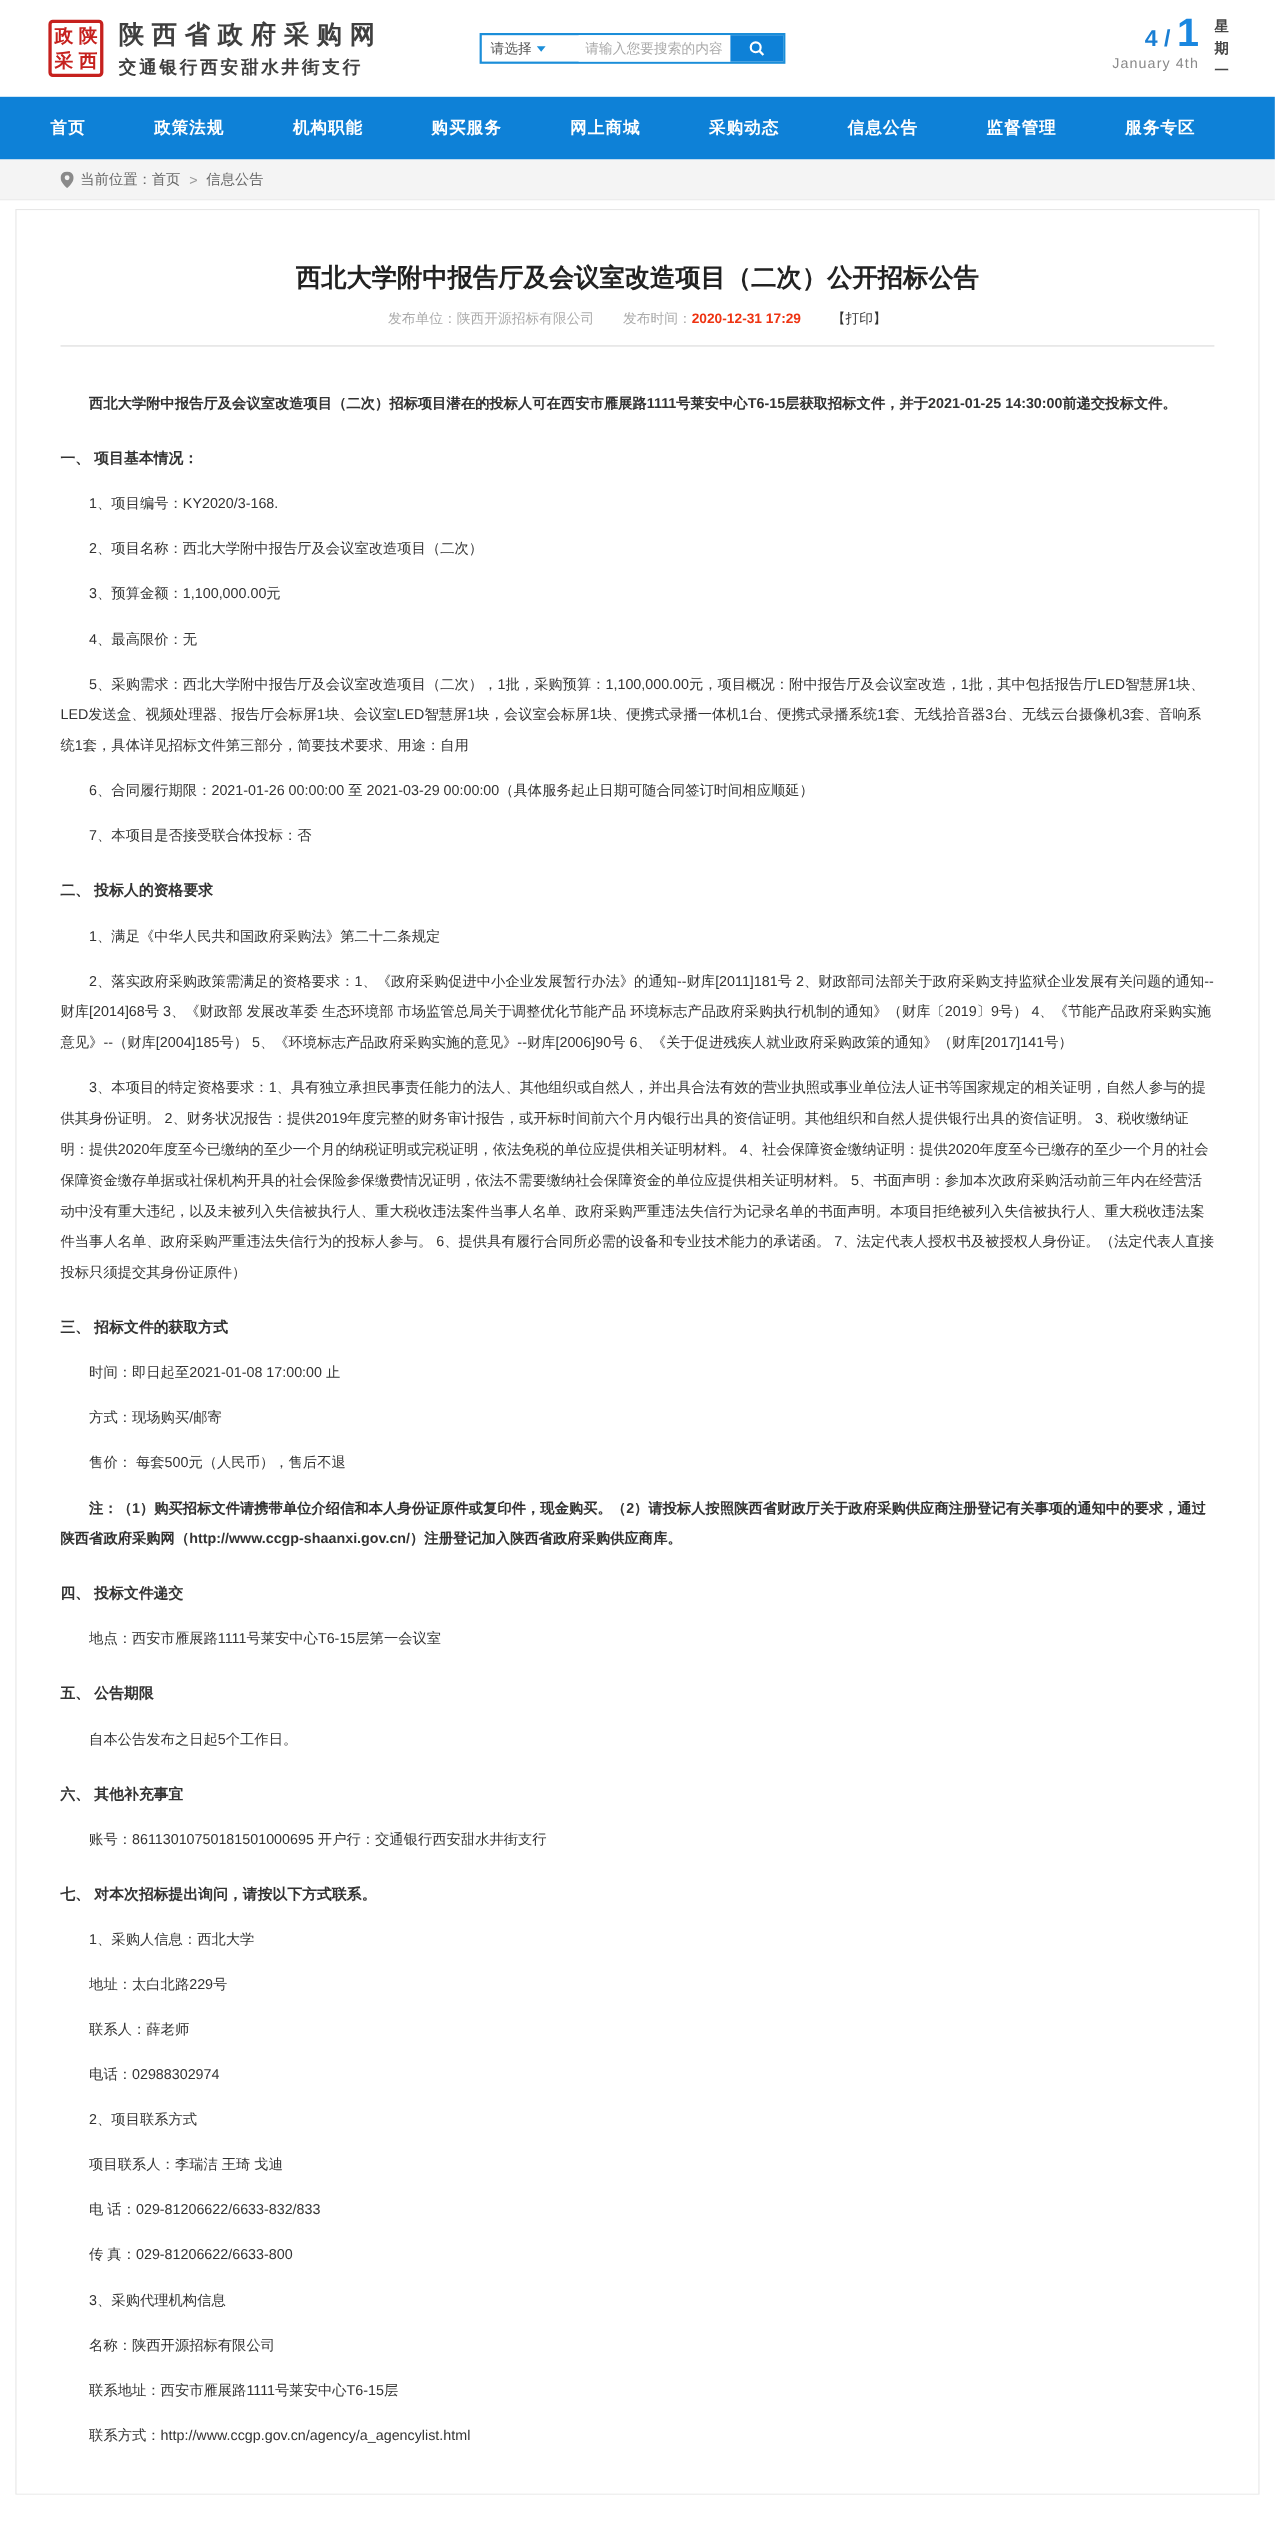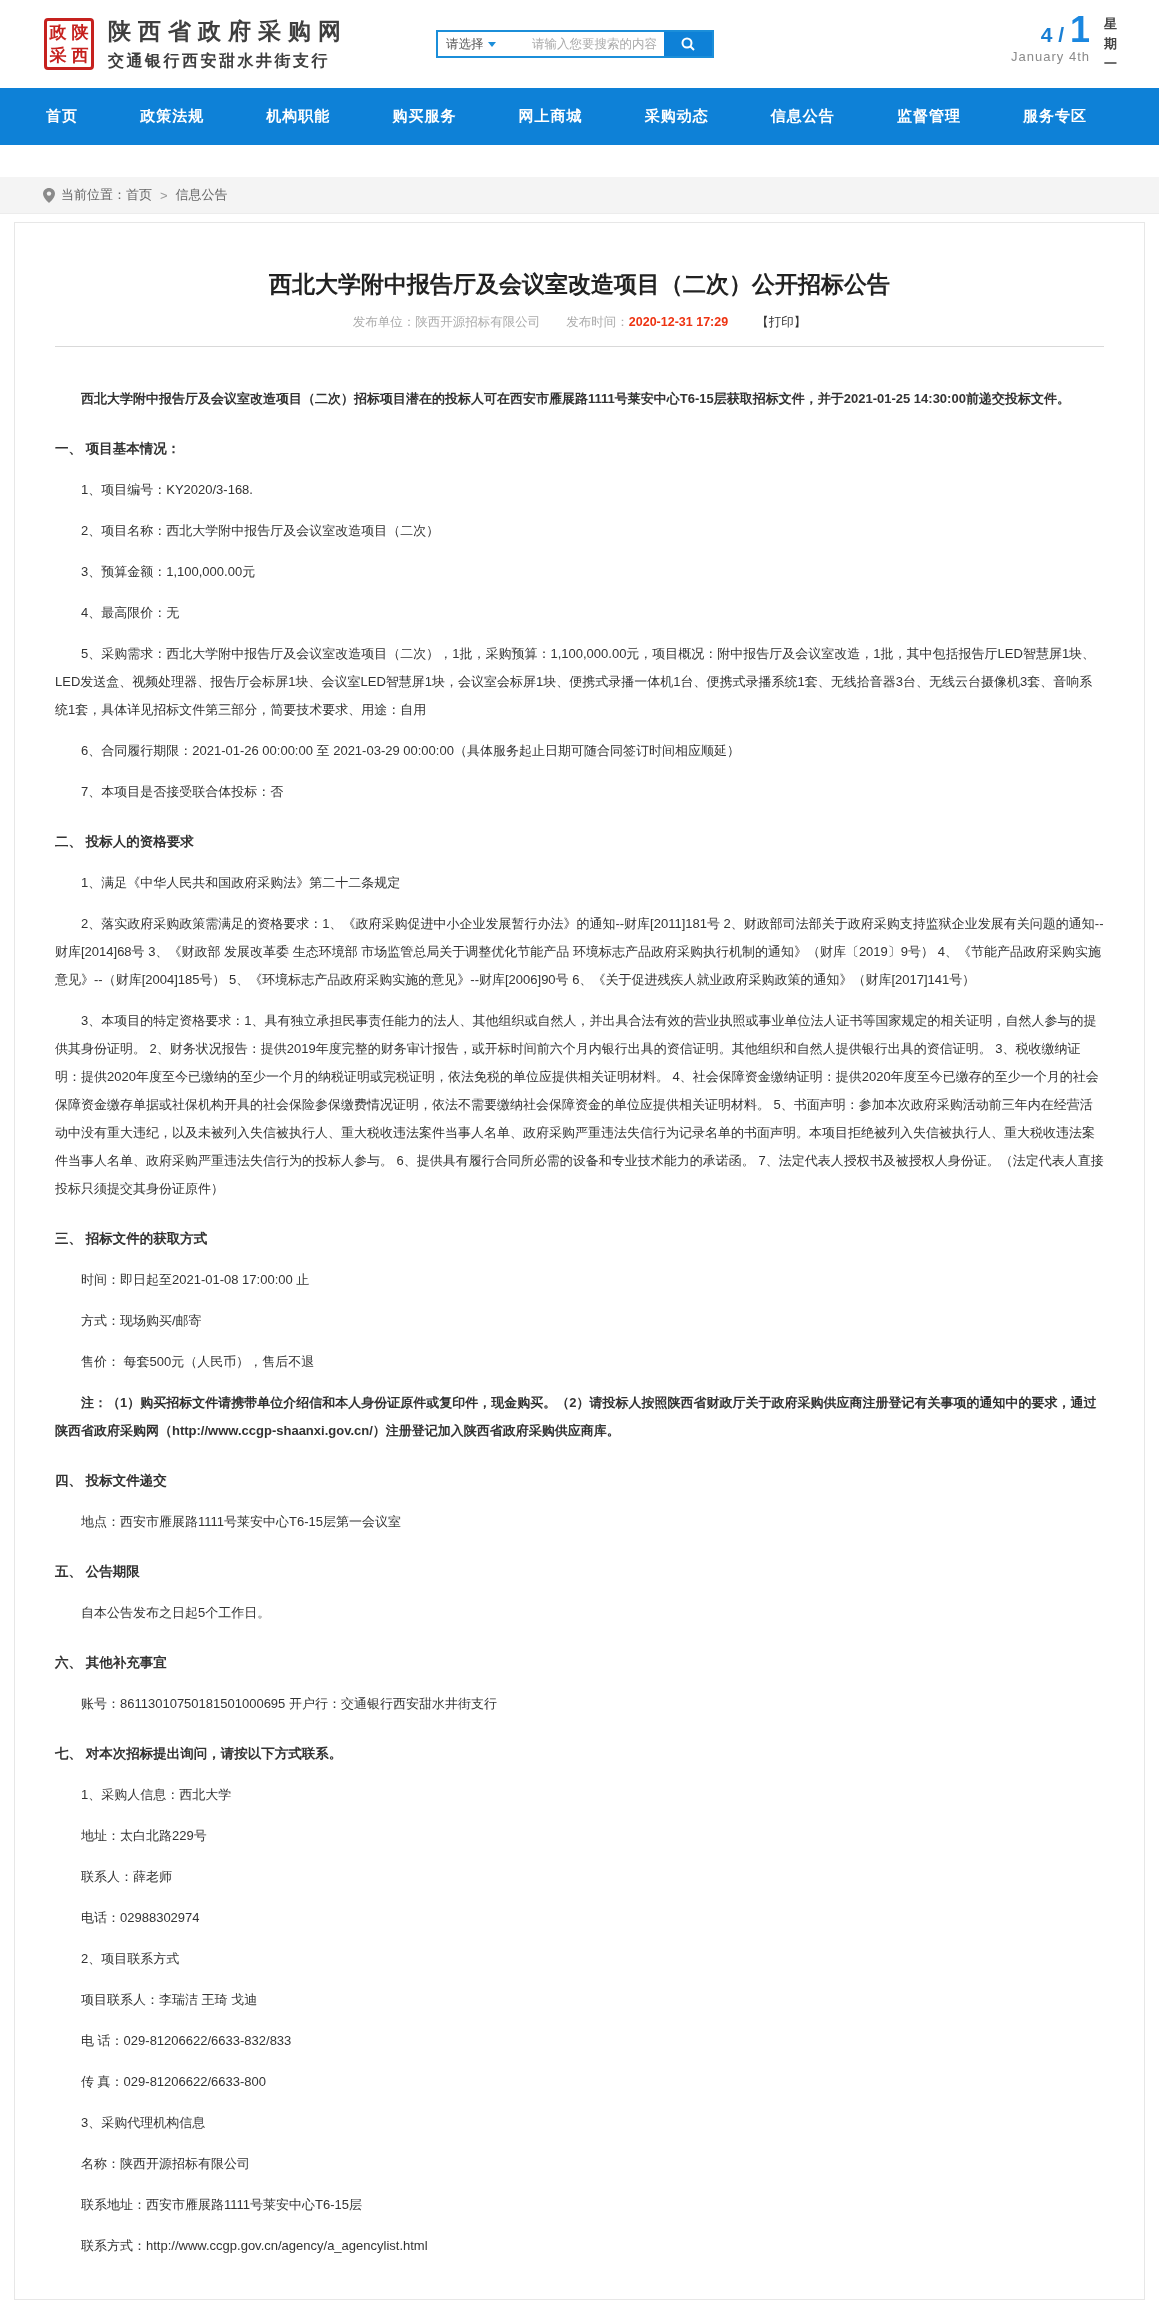--- a/index.html
+++ b/index.html
@@ -33,21 +33,21 @@
   .weekday { margin-left:14px; font-size:13px; color:#444; line-height:1.55; text-align:center; font-weight:bold; }
   .weekday span { display:block; }
 
   
   .main-nav { height:57px; background:#0e81d7; display:flex; align-items:center;
               justify-content:space-between; padding:0 72px 0 46px; }
   .nav-item { color:#fff; font-size:15px; font-weight:bold; cursor:pointer; letter-spacing:1px; }
 
   
   .breadcrumb { height:37px; background:#f4f4f4; border-bottom:1px solid #ececec;
-                display:flex; align-items:center; padding-left:43px; font-size:13px; color:#666;margin-top:32px; }
+                display:flex; align-items:center; padding-left:55px; font-size:13px; color:#666; }
   .breadcrumb .pin { margin-right:6px; display:flex; }
   .breadcrumb a { color:#666; text-decoration:none; cursor:pointer; }
   .breadcrumb .sep { margin:0 8px; color:#999; }
 
   
   .card { width:1131px; margin:8px auto 0; border:1px solid #e7e7e7; background:#fff;
           padding:46px 40px 26px; }
   .article-title { text-align:center; font-size:23px; font-weight:bold; color:#222; }
   .article-meta { text-align:center; font-size:12.5px; color:#ababab; margin-top:14px; }
   .article-meta .val-red { color:#ee3311; font-weight:bold; }

